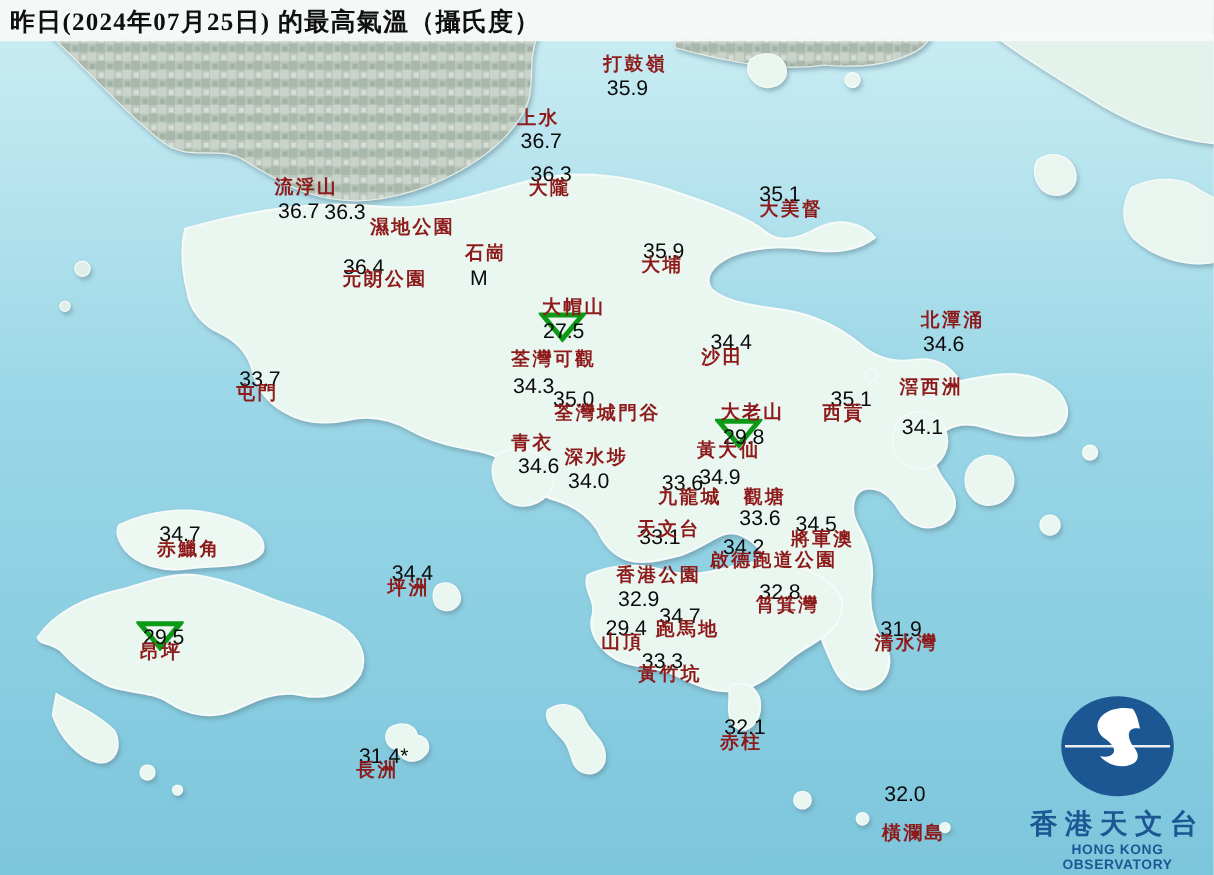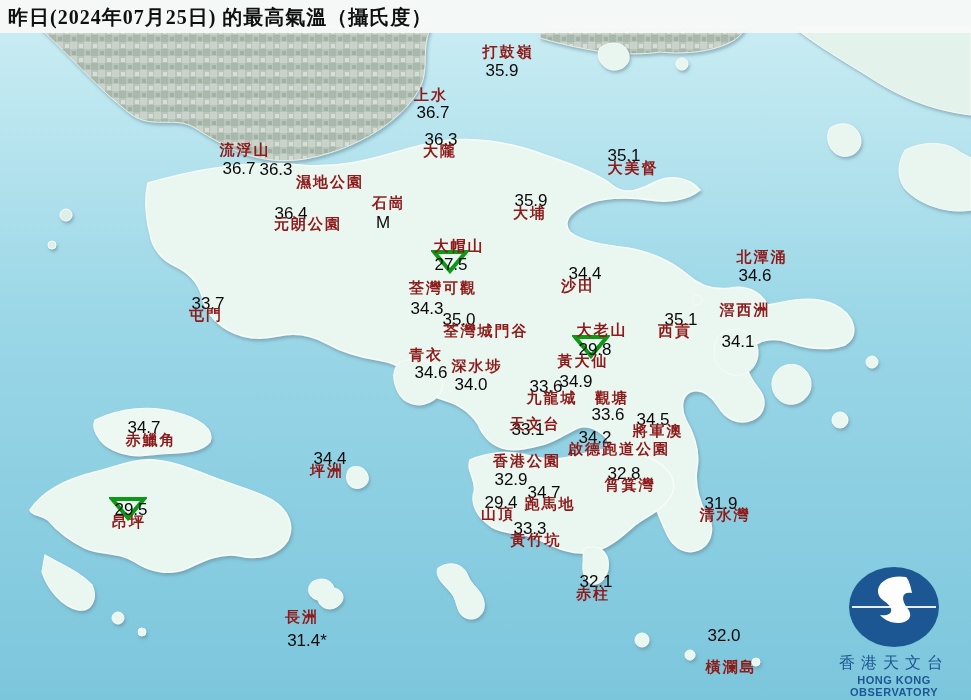--- a/index.html
+++ b/index.html
@@ -11,21 +11,21 @@
   .map-title{position:absolute;left:8px;top:4px;font-family:"Liberation Serif","DejaVu Serif",serif;
              font-size:20px;font-weight:700;color:#101010;letter-spacing:1px;white-space:nowrap;}
   .stations-layer{position:absolute;left:0;top:0;width:971px;height:700px;}
   .station-label{position:absolute;transform:translateX(-50%);color:#8e1b1b;
                  font-family:"Liberation Serif","DejaVu Serif",serif;font-size:15px;font-weight:700;
                  letter-spacing:2px;white-space:nowrap;line-height:1;text-align:center;}
   .station-value{position:absolute;transform:translateX(-50%);color:#0a0a0a;
                  font-size:17px;font-weight:500;white-space:nowrap;line-height:1;}
   .peak-triangle{position:absolute;}
   .logo{position:absolute;right:2px;bottom:2px;width:150px;text-align:center;}
-  .logo-cn{font-size:16px;font-weight:400;color:#1c5793;letter-spacing:6px;
+  .logo-cn{font-size:22px;font-weight:700;color:#1c5793;letter-spacing:6px;
            font-family:"Liberation Sans","DejaVu Sans",sans-serif;text-align:center;}
   .logo-en{font-size:11px;font-weight:700;color:#1c5793;letter-spacing:0.5px;}
 </style>
 </head>
 <body>
 
 <div class="screen">
 
   <svg class="map-svg" width="971" height="700" viewBox="0 0 971 700">
     <defs>
@@ -197,21 +197,21 @@
       <div class="station-label" style="left: 725px; top: 508px;">清水灣</div>
       <div class="station-value" style="left: 144px; top: 419px;">34.7</div>
       <div class="station-label" style="left: 151px; top: 433px;">赤鱲角</div>
       <div class="station-value" style="left: 330px; top: 450px;">34.4</div>
       <div class="station-label" style="left: 327px; top: 464px;">坪洲</div>
       <div class="peak-triangle" style="left: 109px; top: 495px;"><svg width="38" height="26" viewBox="0 0 38 26">
           <polygon points="3,4 35,4 19,23" fill="none" stroke="#0c9a16" stroke-width="4"></polygon>
         </svg></div>
       <div class="station-value" style="left: 131px; top: 501px;">29.5</div>
       <div class="station-label" style="left: 129px; top: 515px;">昂坪</div>
-      <div class="station-value" style="left: 307px; top: 596px; margin-top: 36px;">31.4*</div>
+      <div class="station-value" style="left: 307px; top: 596px;">31.4*</div>
       <div class="station-label" style="left: 302px; top: 610px;">長洲</div>
       <div class="station-value" style="left: 596px; top: 573px;">32.1</div>
       <div class="station-label" style="left: 593px; top: 587px;">赤柱</div>
       <div class="station-value" style="left: 724px; top: 627px;">32.0</div>
       <div class="station-label" style="left: 731px; top: 640px; margin-top: 20px;">橫瀾島</div>
     </div>
 
   <div class="logo">
     <svg width="96" height="84" viewBox="0 0 96 84">
       <ellipse cx="48" cy="42" rx="45" ry="40" fill="#1c5793"></ellipse>

